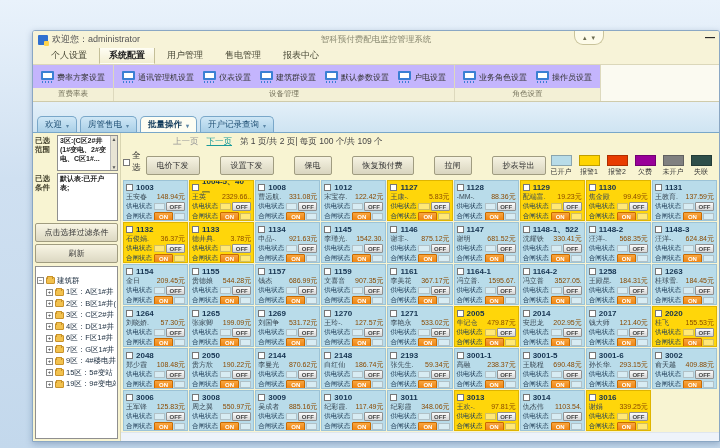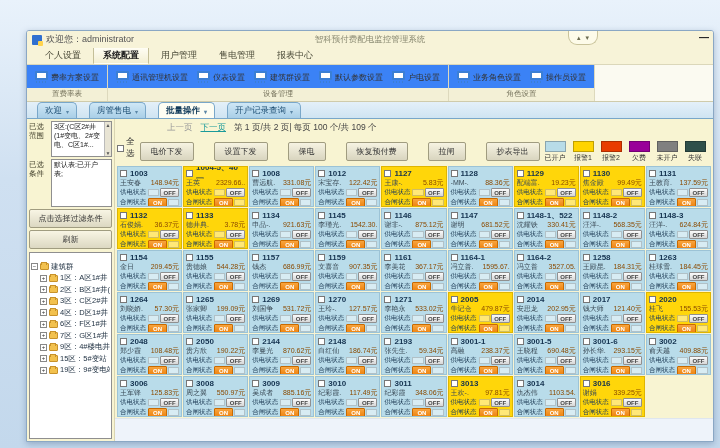--- a/index.html
+++ b/index.html
@@ -1,20 +1,20 @@
 <!DOCTYPE html>
 <html><head>
 <meta charset="utf-8">
 <style>
   * { margin:0; padding:0; box-sizing:border-box; }
   html,body { width:720px; height:448px; overflow:hidden;
     font-family:"Liberation Sans", sans-serif; }
   body { background:linear-gradient(180deg,#e9f2fb 0%,#cfe0f1 40%,#c3d8ec 100%); position:relative; }
 
-  .window { position:absolute; left:26px; top:30px; width:688px; height:412px;
+  .window { position:absolute; left:32px; top:30px; width:688px; height:412px;
     background:#fff; border:1px solid #8aa7c4; border-radius:3px 3px 0 0;
     box-shadow:0 2px 6px rgba(60,90,130,.35); overflow:hidden; display:flex; flex-direction:column; }
 
   
   .titlebar { height:17px; background:#f7f3d8; display:flex; align-items:center;
     padding:0 5px; font-size:9px; color:#555; position:relative; flex:0 0 auto; }
   .appicon { width:10px; height:10px; margin-right:4px; position:relative;
     background:#2f6fd0; border-radius:1px; }
   .appicon::after { content:""; position:absolute; right:-1px; bottom:-1px; width:5px; height:5px;
     background:#ffd34d; border-radius:1px; }
@@ -28,53 +28,53 @@
     color:#222; line-height:10px; cursor:pointer; }
 
   
   .menubar { height:16px; background:#f7f3d8; display:flex; align-items:flex-end;
     padding-left:8px; gap:2px; font-size:9px; color:#4a4a38; flex:0 0 auto; }
   .menu-item { padding:2px 9px 1px; cursor:pointer; border:1px solid transparent; }
   .menu-item.active { background:linear-gradient(#fffef6,#f3efd2); border-color:#c4bf98;
     border-bottom-color:transparent; font-weight:bold; color:#222; border-radius:2px 2px 0 0; }
 
   
-  .ribbon { height:38px; background:#3b82f6; border-top:1px solid #dbd7ba;
+  .ribbon { height:38px; background:#c4b5fd; border-top:1px solid #dbd7ba;
     border-bottom:1px solid #cfcbab; display:flex; flex:0 0 auto; }
   .rgroup { display:flex; flex-direction:column; border-right:1px solid #ddd9bd; }
   .rgroup-btns { flex:1; display:flex; align-items:center; gap:9px; padding:2px 8px 1px; }
   .rbtn { display:flex; align-items:center; gap:3px; font-size:8px; color:#333;
     cursor:pointer; white-space:nowrap; }
   .ricon { width:13px; height:12px; position:relative; flex:0 0 auto; }
   .ricon .scr { position:absolute; left:0; top:0; width:13px; height:9px;
     background:#fff; border:2px solid #3b7fd4; border-radius:1px; }
   .ricon .dots { position:absolute; left:1px; bottom:0; width:11px; height:2px;
     background:repeating-linear-gradient(90deg,#3b7fd4 0 1px,transparent 1px 3px); }
   .rgroup-label { text-align:center; font-size:7.5px; color:#73705a;
     background:#f3f0d6; padding:1px 4px 2px; }
   .ribbon-fill { flex:1; background:#fbfaf1; }
 
   
-  .tabstrip { height:17px; background:linear-gradient(#e4f0f9,#cfe4f2);
+  .tabstrip { height:31px; background:linear-gradient(#e4f0f9,#cfe4f2);
     border-bottom:1px solid #79a7c9; display:flex; align-items:flex-end;
-    padding-left:10px; gap:12px; flex:0 0 auto; }
+    padding-left:4px; gap:3px; flex:0 0 auto; }
   .tab { font-size:8.5px; color:#1c4d72; padding:2px 7px 1px;
     background:linear-gradient(#cfe7f6,#a9cfe7); border:1px solid #79a7c9; border-bottom:none;
     border-radius:5px 5px 0 0; display:flex; align-items:center; gap:4px; cursor:pointer;
     white-space:nowrap; }
   .tab.active { background:#fdfdf3; font-weight:bold; color:#103a5a; }
   .tab .dd { font-size:6px; color:#5b86a6; }
 
   
   .content { flex:1; display:flex; background:#f8f4d2; overflow:hidden; }
 
   
   .sidebar { width:88px; flex:0 0 auto; border-right:1px solid #d9d5b2;
     padding:2px; display:flex; flex-direction:column; gap:2px; font-size:7.5px; color:#333; }
-  .fieldrow { display:flex; gap:2px; }
+  .fieldrow { display:flex; gap:2px;font-weight:bold; }
   .fieldrow .flabel { width:20px; line-height:1.15; padding-top:2px; color:#44422e; }
   .fbox { flex:1; background:#fff; border:1px solid #8f8f8f; position:relative;
     padding:1px 8px 1px 2px; font-size:7px; line-height:1.25; color:#222; overflow:hidden; }
   .fbox .sb { position:absolute; right:0; top:0; bottom:0; width:7px; background:#e8e4d4;
     border-left:1px solid #bbb; display:flex; flex-direction:column;
     justify-content:space-between; align-items:center; font-size:5px; color:#555; cursor:pointer; }
   .sbtn { height:19px; font-size:8px; color:#333; background:linear-gradient(#f8f5e4,#dcd8c2);
     border:1px solid #a09c80; border-radius:2px; cursor:pointer; }
   .tree { flex:1; background:#fff; border:1px solid #8f8f8f; margin-top:1px;
     padding:8px 1px; overflow:hidden; font-size:7.5px; color:#234; }

